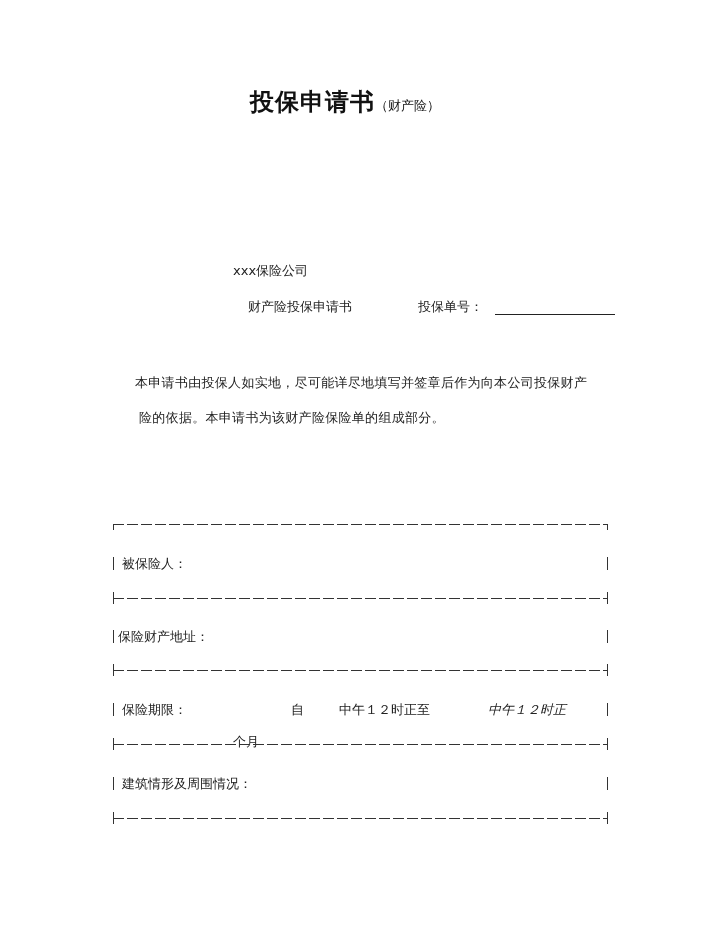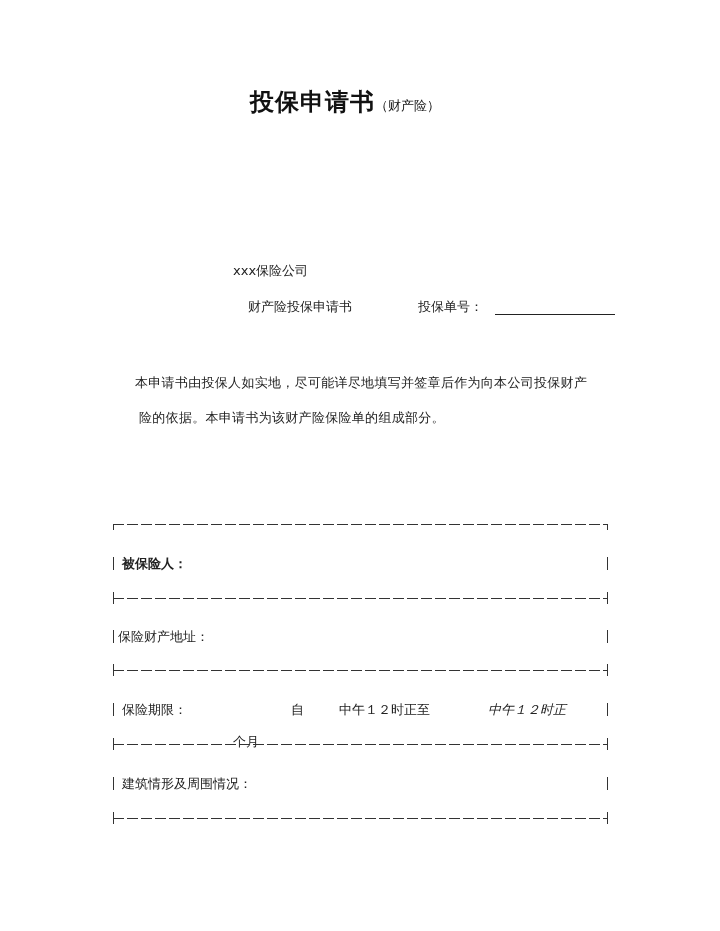--- a/index.html
+++ b/index.html
@@ -58,21 +58,21 @@
 <div class="abs txt para1">本申请书由投保人如实地，尽可能详尽地填写并签章后作为向本公司投保财产</div>
 <div class="abs txt para2">险的依据。本申请书为该财产险保险单的组成部分。</div>
 
 <div>
 
   <div class="hline dash" style="top:524px;"></div>
   <div class="vtick" style="left:113px; top:524px; height:6px;"></div>
   <div class="vtick" style="left:607px; top:524px; height:6px;"></div>
 
   <div class="bar" style="left:113px; top:557px;"></div>
-  <div class="abs row-label" style="left:122px; top:555px;font-weight:bold;">被保险人：</div>
+  <div class="abs row-label" style="left:122px; top:555px;">被保险人：</div>
   <div class="abs" style="left:200px; top:555px; width:400px; height:16px;"></div>
   <div class="bar" style="left:607px; top:557px;"></div>
 
   <div class="hline dash" style="top:598px;"></div>
   <div class="vtick" style="left:113px; top:592px; height:12px;"></div>
   <div class="vtick" style="left:607px; top:592px; height:12px;"></div>
 
   <div class="bar" style="left:113px; top:630px;"></div>
   <div class="abs row-label" style="left:118px; top:628px;">保险财产地址：</div>
   <div class="abs" style="left:220px; top:628px; width:380px; height:16px;"></div>

